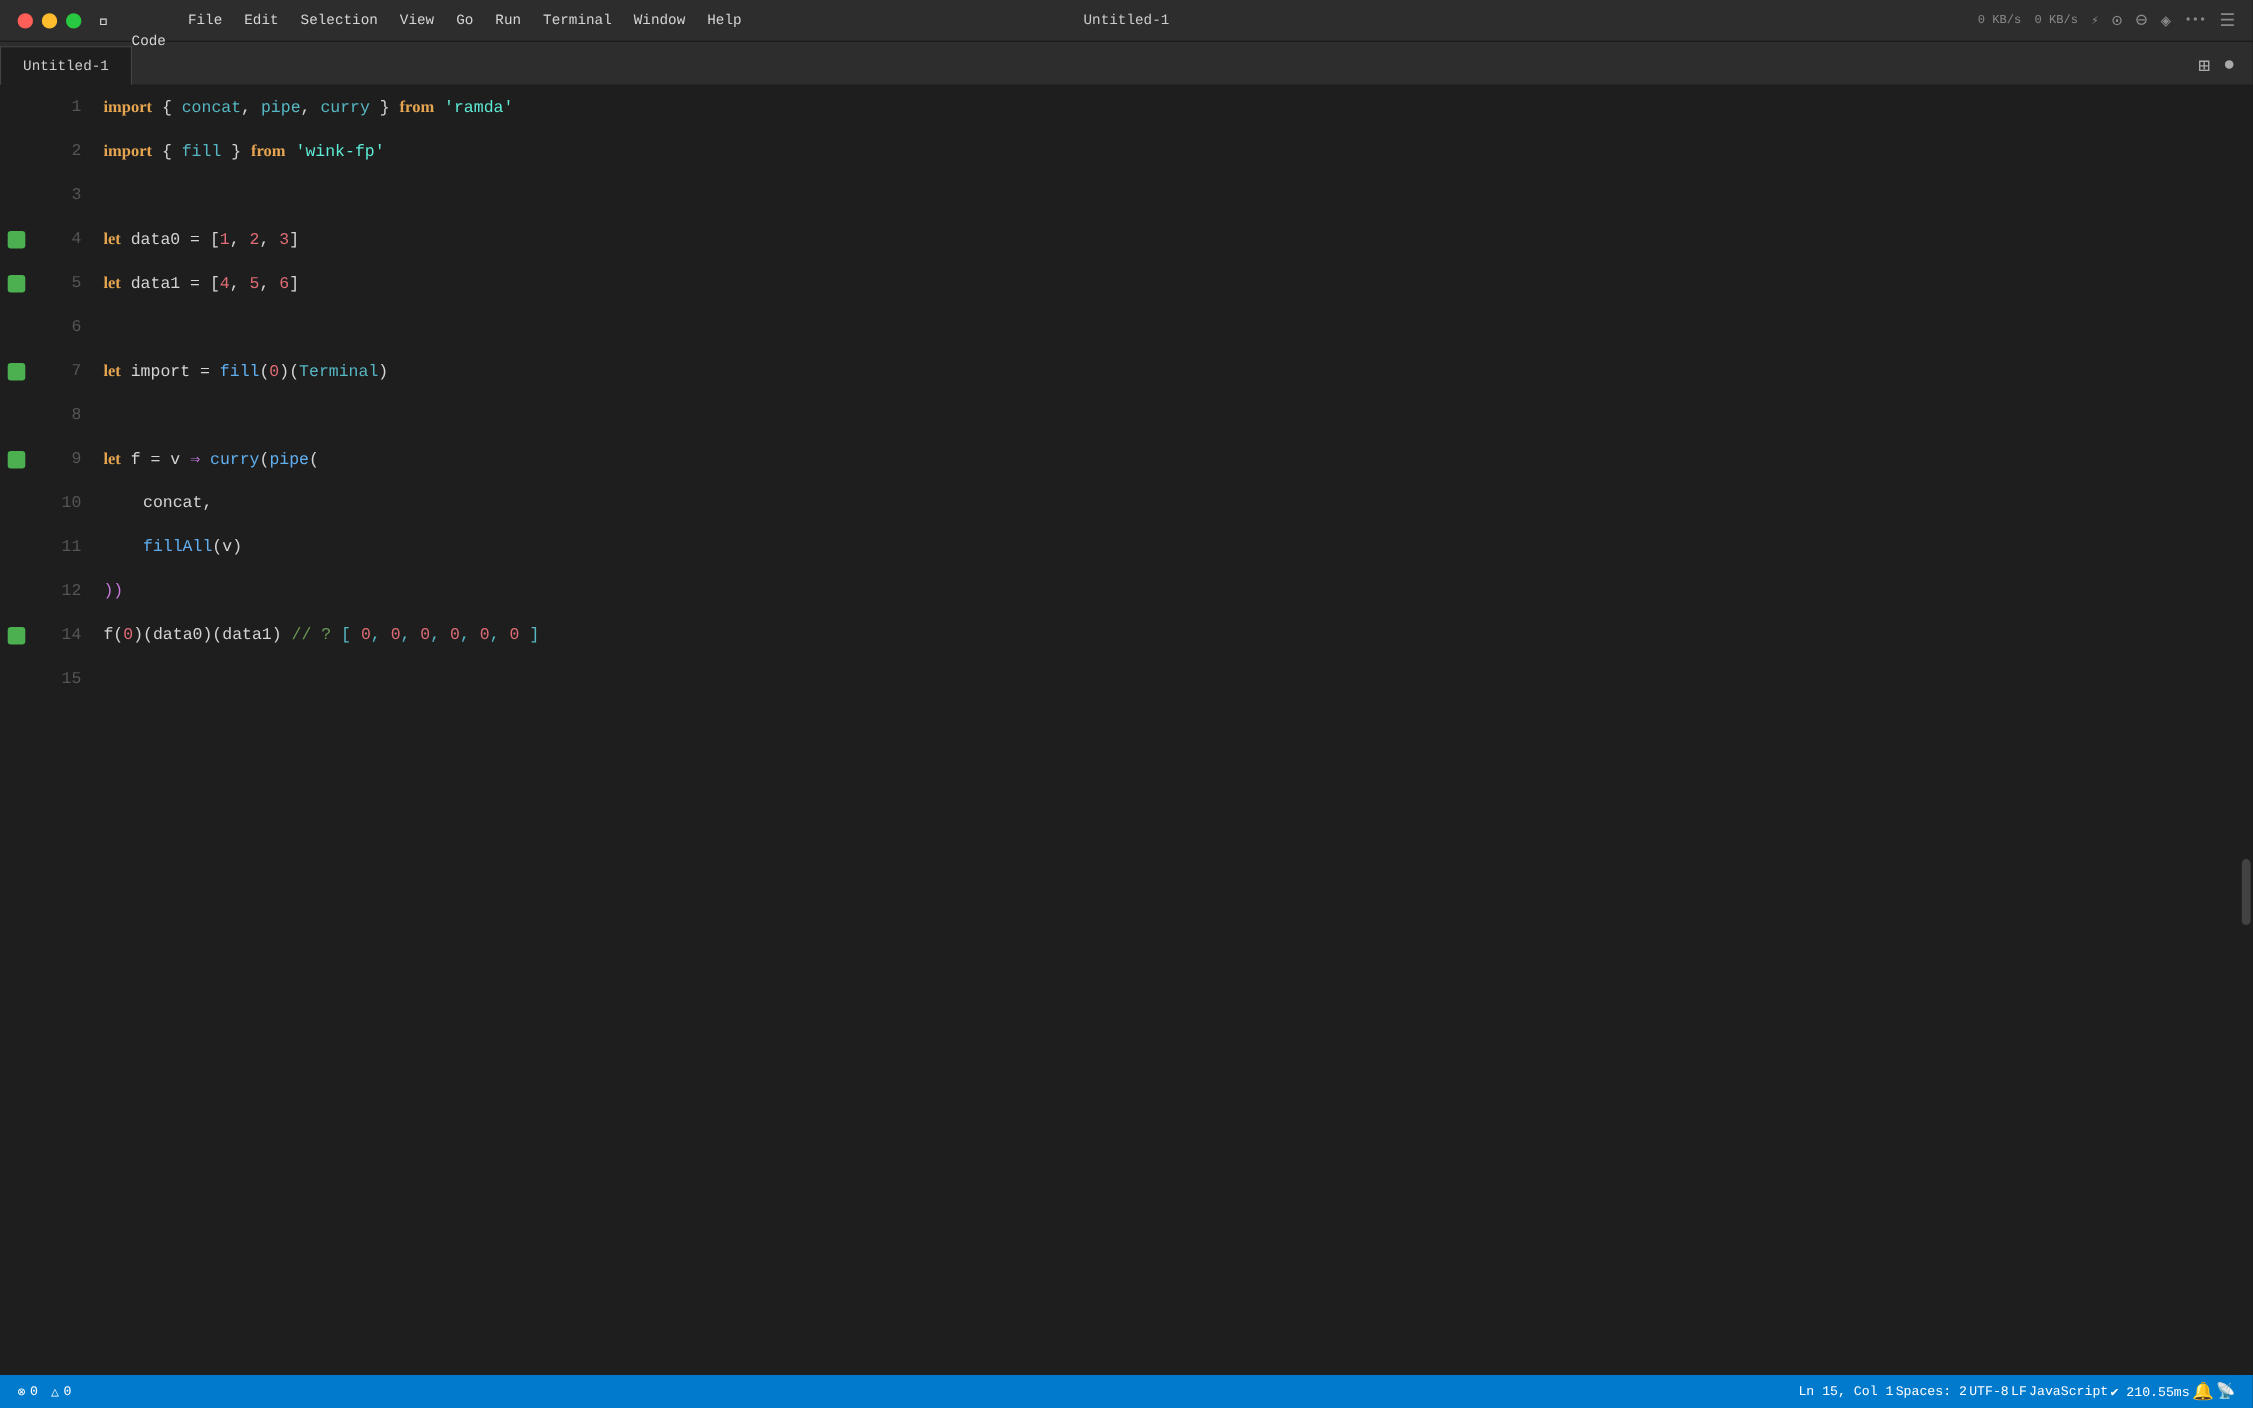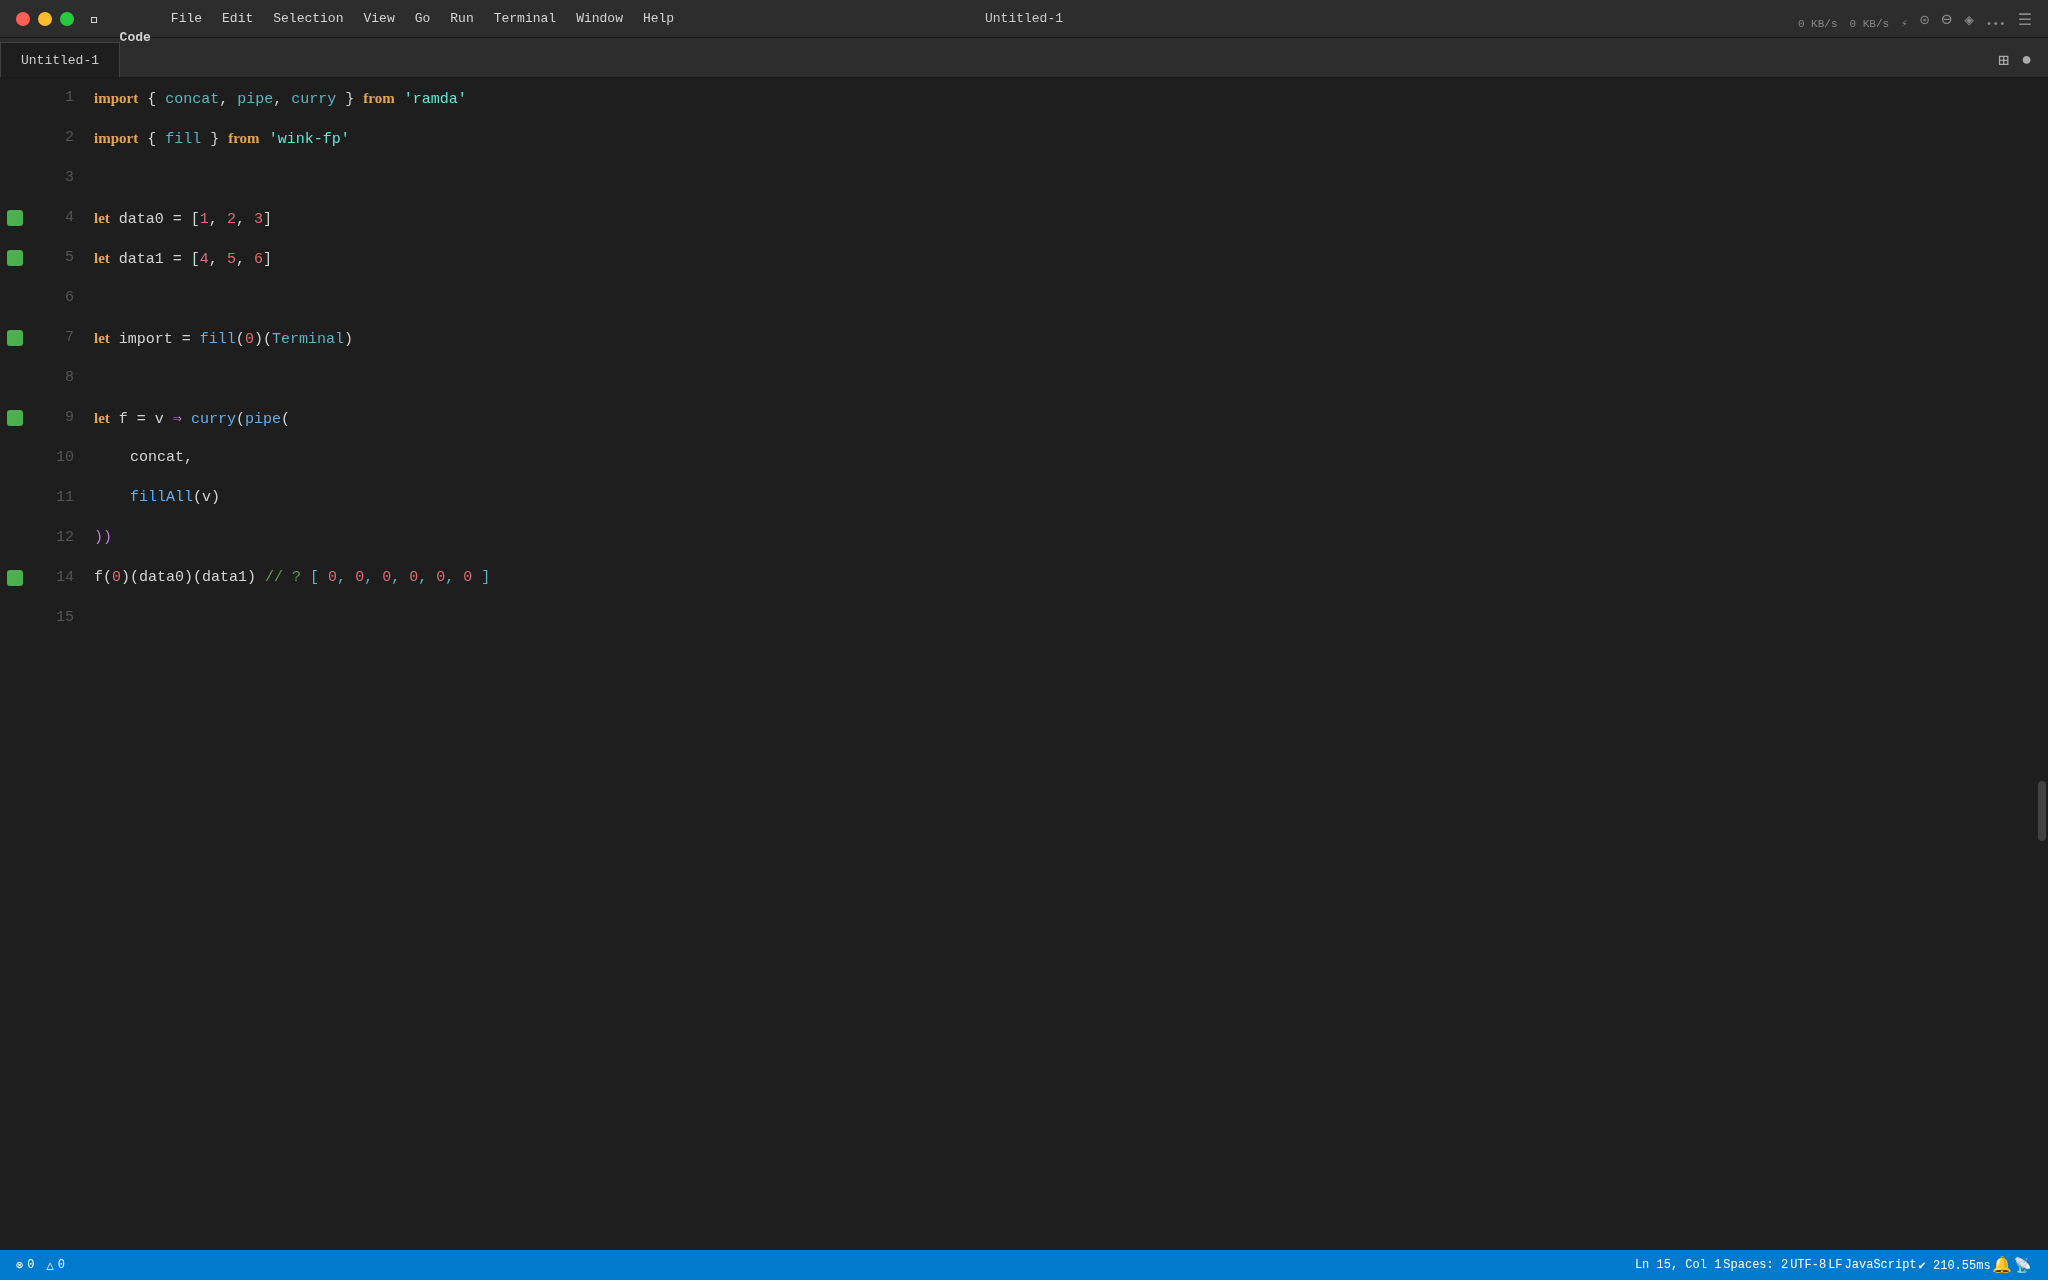--- a/index.html
+++ b/index.html
@@ -46,33 +46,33 @@
       display: flex;
       gap: 20px;
       align-items: center;
     }
     .menu-item {
       font-size: 13px;
       color: #d4d4d4;
       cursor: default;
     }
     .menu-item.app-name {
-      font-weight: 700;
+      font-weight: 400;
       margin-top: 37px;
     }
     .titlebar-center {
       position: absolute;
       left: 50%;
       transform: translateX(-50%);
       font-size: 13px;
       color: #cccccc;
     }
     .titlebar-right {
       display: flex;
-      align-items: flex-end;
+      align-items: center;
       gap: 12px;
       font-size: 11px;
       color: #888;
     }
 
     
     .tabbar {
       background: #2d2d2d;
       height: 40px;
       display: flex;

